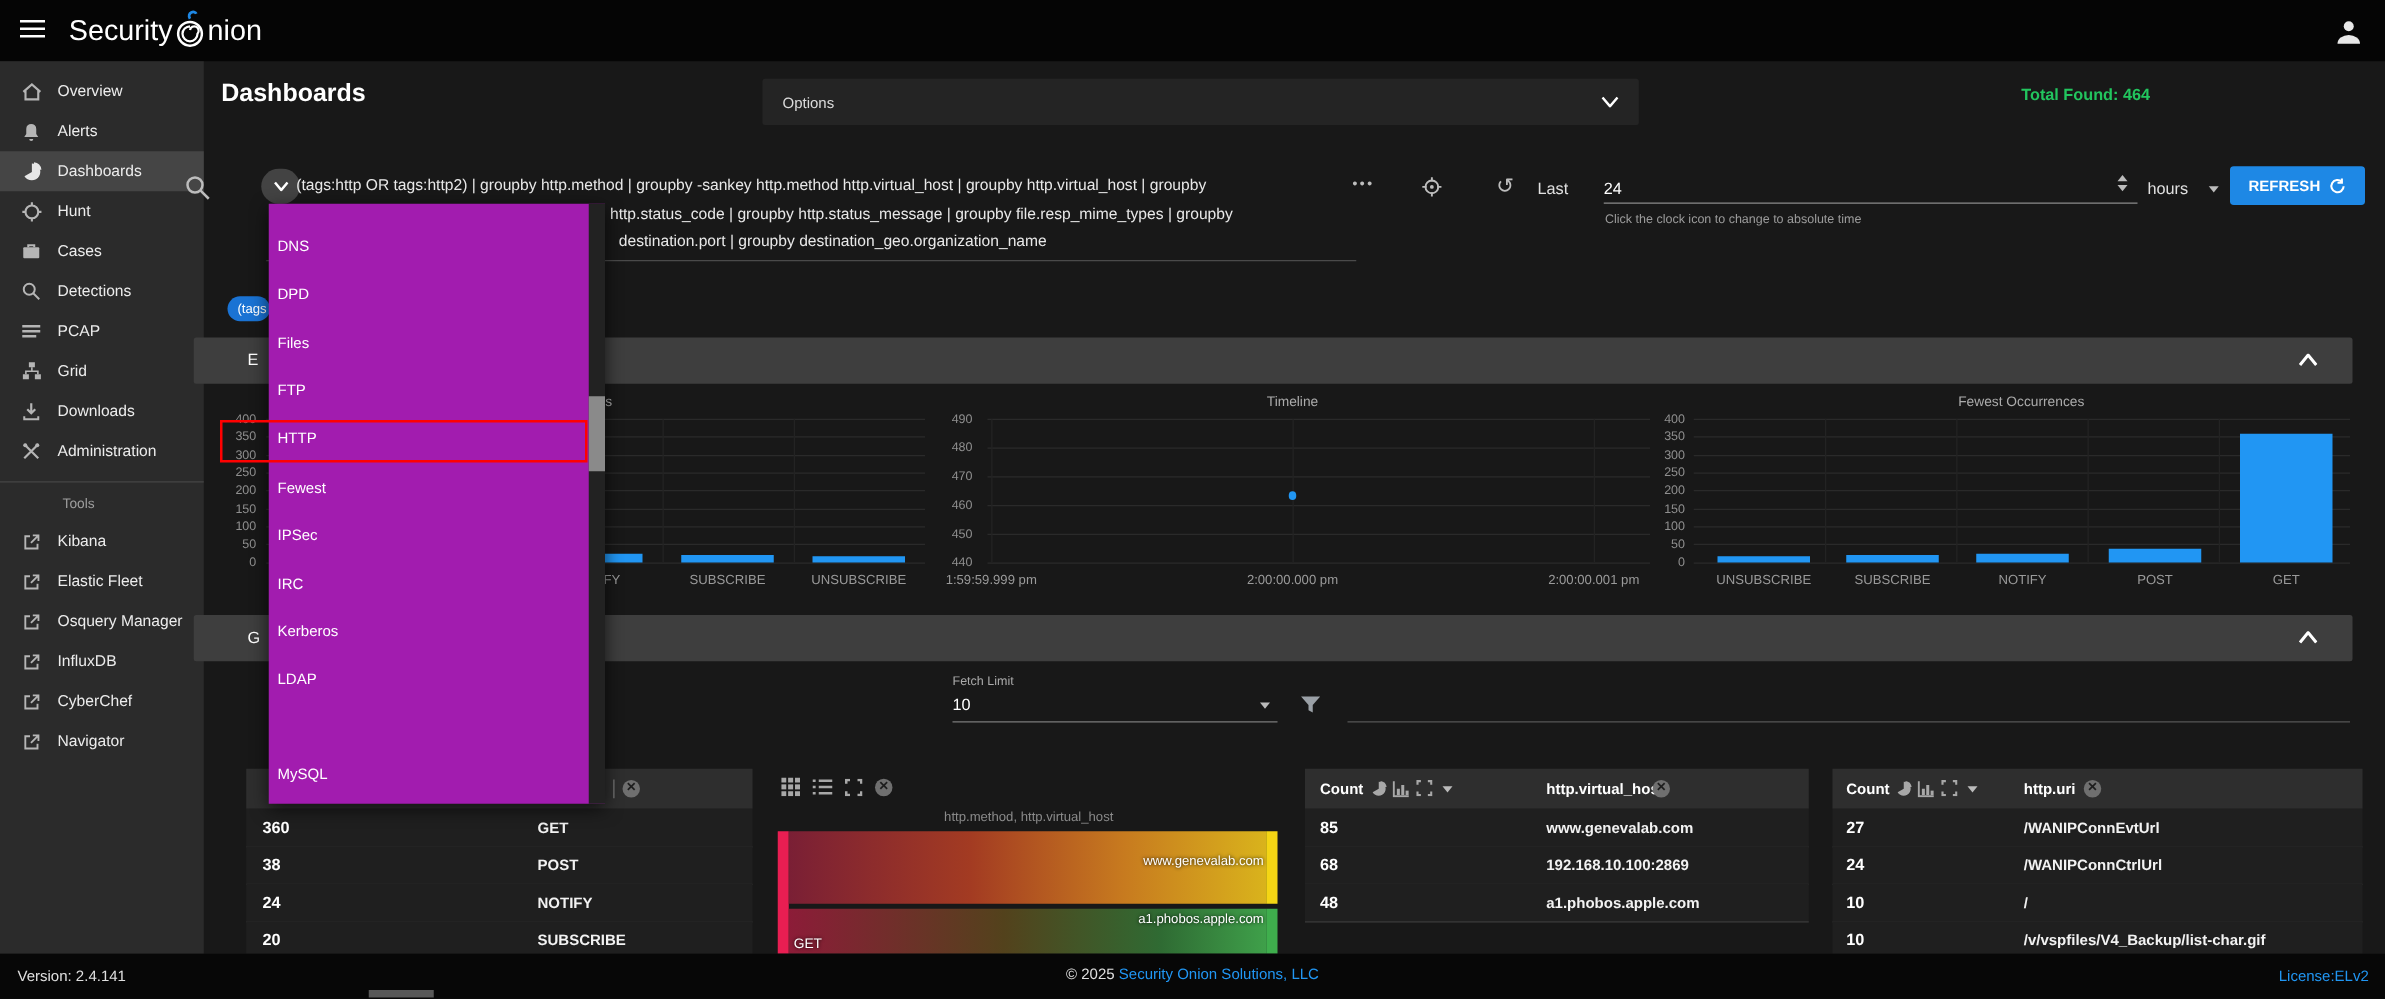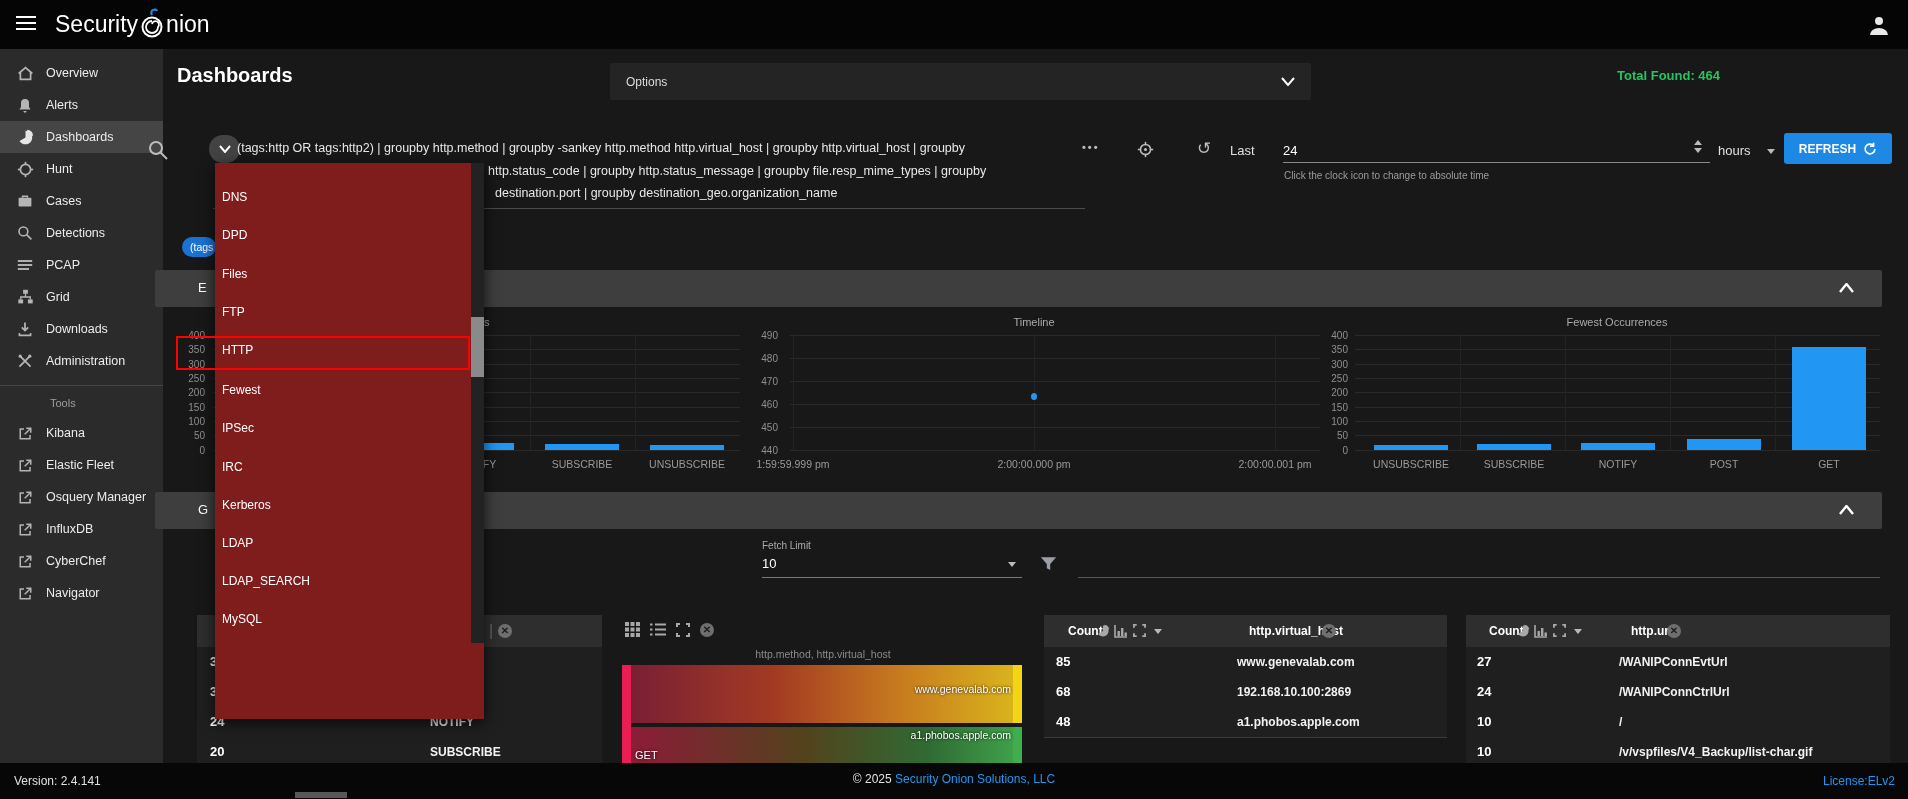--- a/index.html
+++ b/index.html
@@ -21,23 +21,23 @@
   .charttitle{font-size:11px;color:#ababab;text-align:center;}
   .ytick{font-size:10px;color:#8f8f8f;text-align:right;width:30px;}
   .xlab{font-size:10.5px;color:#9a9a9a;text-align:center;}
   .grid{background:#2a2a2a;height:1px;}
   .vgrid{background:#232323;width:1px;}
   .bar{background:#2196f3;}
   .tblhdr{background:#2e2e2e;height:32px;}
   .tblrow{height:30px;border-bottom:1px solid #3a3a3a;background:#1f1f1f;}
   .cnt{font-size:13px;font-weight:bold;color:#fff;}
   .cellval{font-size:12px;font-weight:bold;color:#f2f2f2;}
-  .hdrtxt{font-size:12px;font-weight:bold;color:#fff;margin-left:12px;}
+  .hdrtxt{font-size:12px;font-weight:bold;color:#fff;}
   .closec{width:14px;height:14px;border-radius:50%;background:#6f6f6f;color:#1d1d1d;font-size:10px;line-height:14px;text-align:center;font-weight:bold;}
-  .ddown{left:215px;top:163px;width:269px;height:556px;background:#7f1d1d;box-shadow:0 4px 14px rgba(0,0,0,.7);z-index:50;}
+  .ddown{left:215px;top:163px;width:269px;height:480px;background:#a21caf;box-shadow:0 4px 14px rgba(0,0,0,.7);z-index:50;}
   .dditem{position:absolute;left:7px;width:248px;height:30px;line-height:30px;padding-left:0;font-size:12px;color:#fff;}
   .ddscroll{position:absolute;right:0;top:0;width:13px;height:480px;background:#222;}
   .ddthumb{position:absolute;right:0;top:154px;width:13px;height:60px;background:#8a8a8a;}
   .redbox{left:176px;top:336px;width:290px;height:30px;border:2px solid #ff0000;z-index:60;}
   .footer{left:0;top:763px;width:1908px;height:36px;background:#070707;font-size:12px;color:#e0e0e0;}
   .blue{color:#2196f3;}
   .refbtn{left:1784px;top:133px;width:108px;height:31px;background:#1e88e5;border-radius:3px;color:#fff;font-size:12px;font-weight:bold;display:flex;align-items:center;justify-content:center;gap:7px;border:none;}
   .sankey-node{position:absolute;width:9px;}
   .sanklab{font-size:10.5px;color:#fff;text-shadow:0 0 3px #000;}
   .tri-up{width:0;height:0;border-left:4px solid transparent;border-right:4px solid transparent;border-bottom:5px solid #bbb;}
@@ -592,21 +592,20 @@
     <div class="dditem" style="top:19px;">DNS</div>
     <div class="dditem" style="top:57px;">DPD</div>
     <div class="dditem" style="top:96px;">Files</div>
     <div class="dditem" style="top:134px;">FTP</div>
     <div class="dditem" style="top:172px;">HTTP</div>
     <div class="dditem" style="top:212px;">Fewest</div>
     <div class="dditem" style="top:250px;">IPSec</div>
     <div class="dditem" style="top:289px;">IRC</div>
     <div class="dditem" style="top:327px;">Kerberos</div>
     <div class="dditem" style="top:365px;">LDAP</div>
-    <div class="dditem" style="top:403px;">LDAP_SEARCH</div>
     <div class="dditem" style="top:441px;">MySQL</div>
     <div class="ddscroll">
       <div class="ddthumb"></div>
     </div>
   </div>
   <div class="abs redbox"></div>
 
   <div class="abs footer">
     <span class="abs" style="left:14px;top:11px;">Version: 2.4.141</span>
     <span class="abs" style="left:0;top:9px;width:1908px;text-align:center;">

